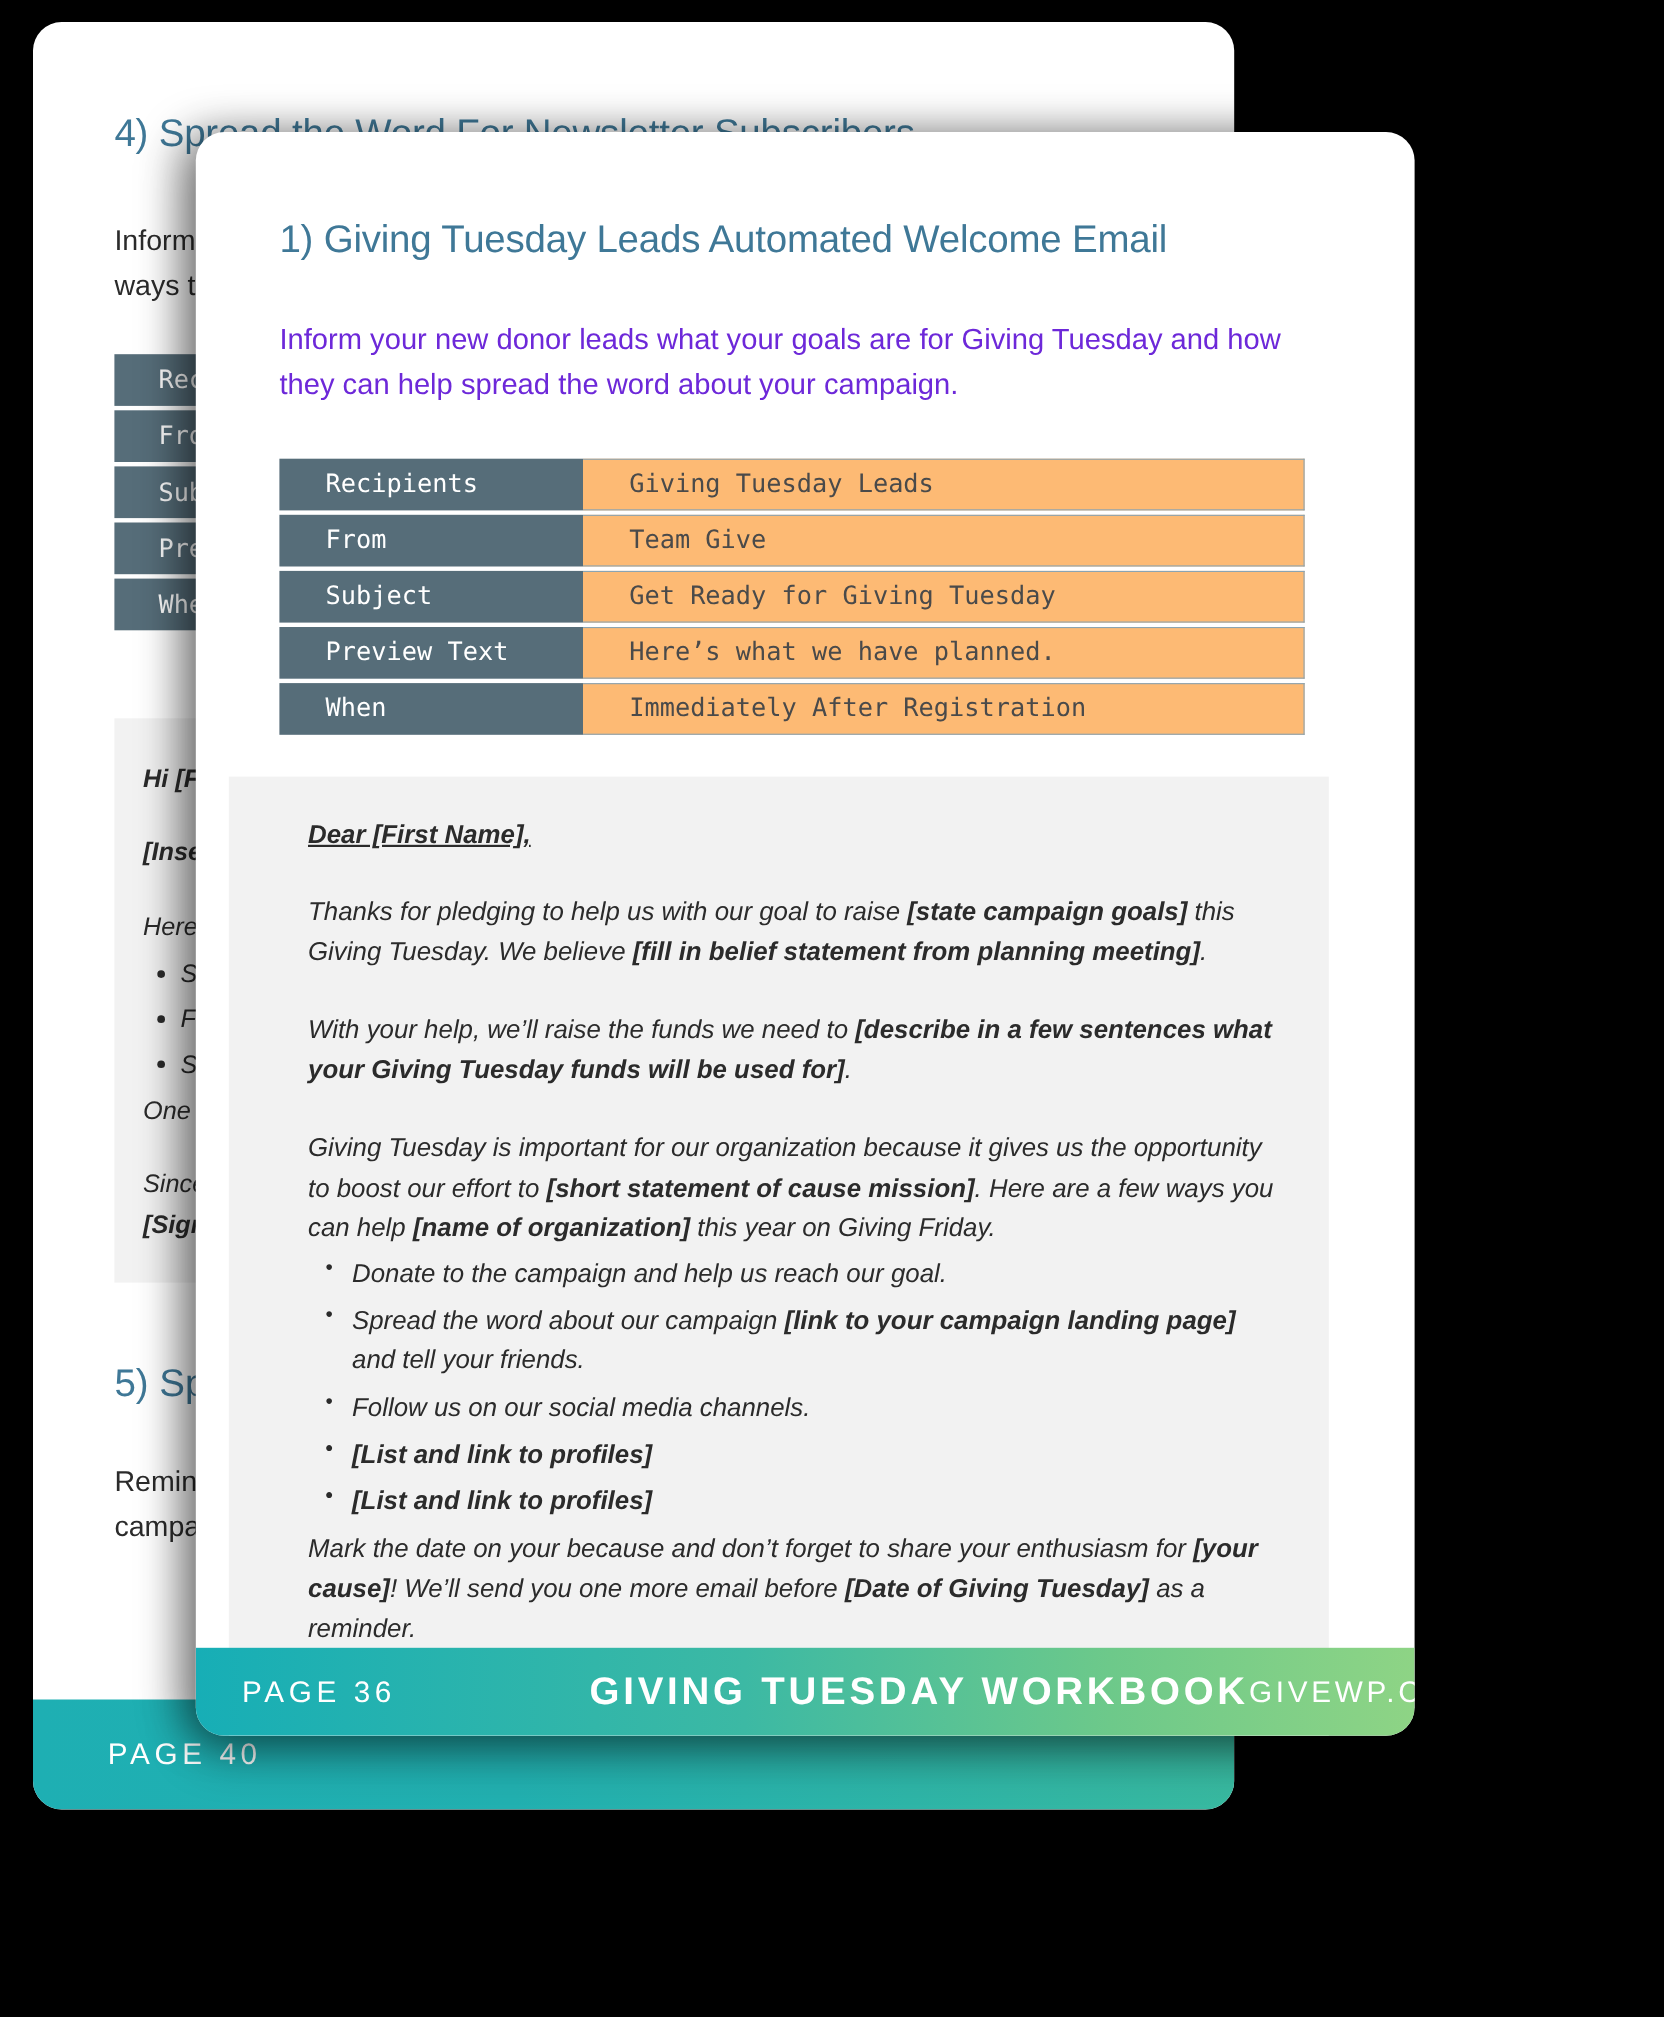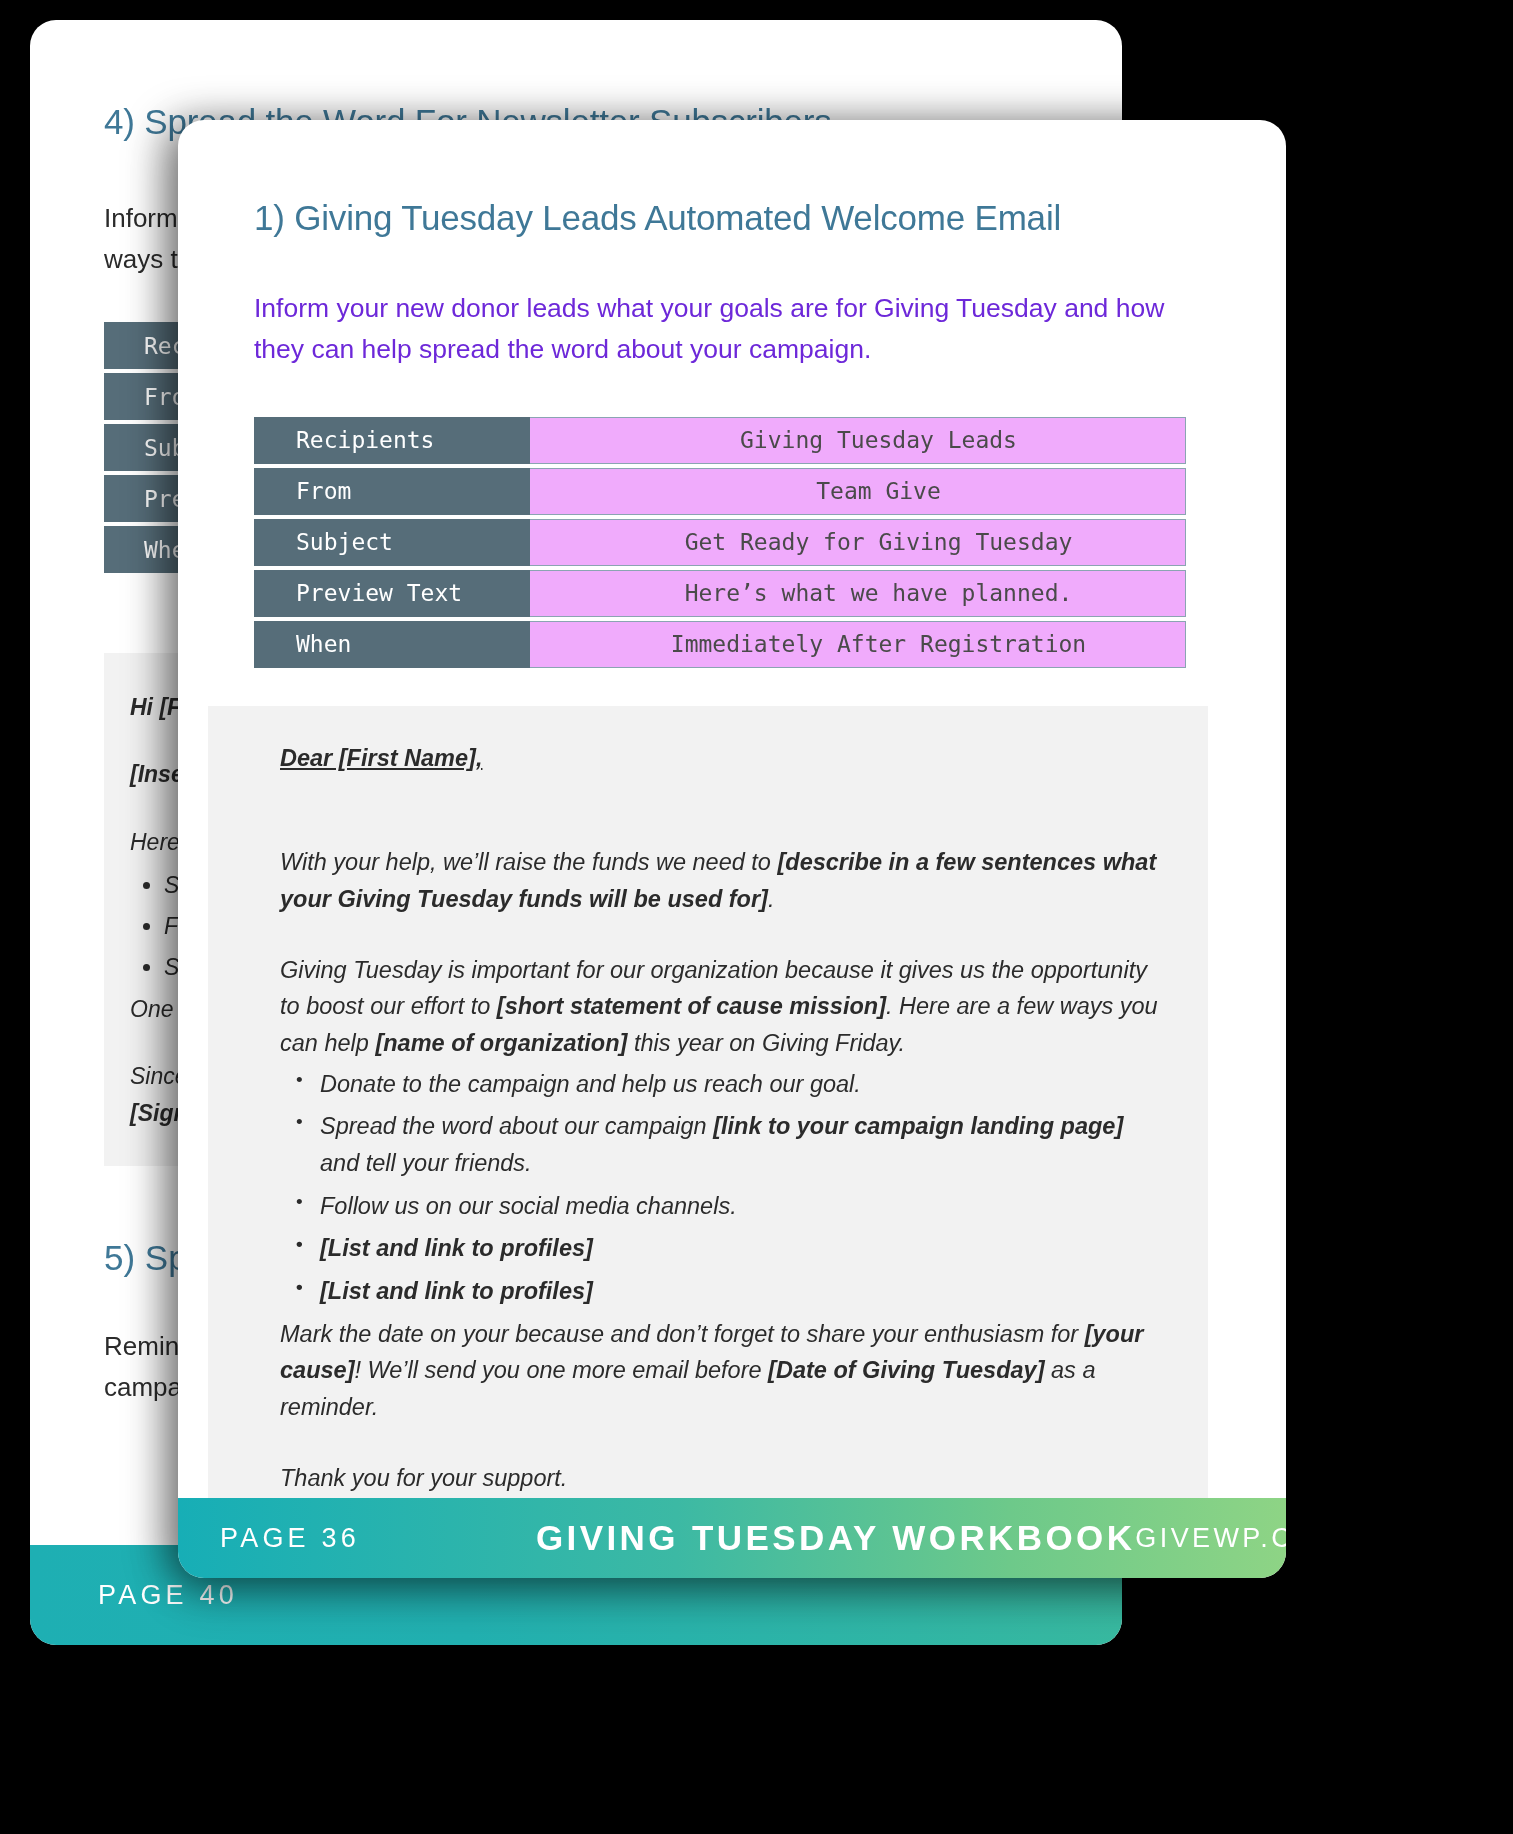--- a/index.html
+++ b/index.html
@@ -155,27 +155,26 @@
     font-size: 23px;
     vertical-align: middle;
   }
   .meta-label {
     background: #566d79;
     color: #ffffff;
     width: 276px;
     padding-left: 42px;
   }
   .meta-value {
-    background: #f0abfc;
+    background: #fdba74;
     color: #4a4a4a;
     padding-left: 42px;
     border-top: 1px solid #8ba4b2;
     border-right: 1px solid #8ba4b2;
     border-bottom: 1px solid #8ba4b2;
-    text-align: center;
   }
 
   
   .email-box {
     margin-top: 34px;
     background: #f2f2f2;
     width: 1000px;
     margin-left: -46px;
     padding: 34px 50px 40px 72px;
     color: #2b2b2b;
@@ -329,20 +328,21 @@
         </tr>
       </tbody>
         </table>
 
       <div class="email-box">
 
         <p class="salutation">Dear [First Name],</p>
 
         <div class="spacer"></div>
 
+        <p><span>Thanks for pledging to help us with our goal to raise </span><b>[state campaign goals]</b><span> this Giving Tuesday. We believe </span><b>[fill in belief statement from planning meeting]</b><span>.</span></p>
 
         <div class="spacer"></div>
 
         <p><span>With your help, we’ll raise the funds we need to </span><b>[describe in a few sentences what your Giving Tuesday funds will be used for]</b><span>.</span></p>
 
         <div class="spacer"></div>
 
         <p><span>Giving Tuesday is important for our organization because it gives us the opportunity to boost our effort to </span><b>[short statement of cause mission]</b><span>. Here are a few ways you can help </span><b>[name of organization]</b><span> this year on Giving Friday.</span></p>
 
         <ul>

